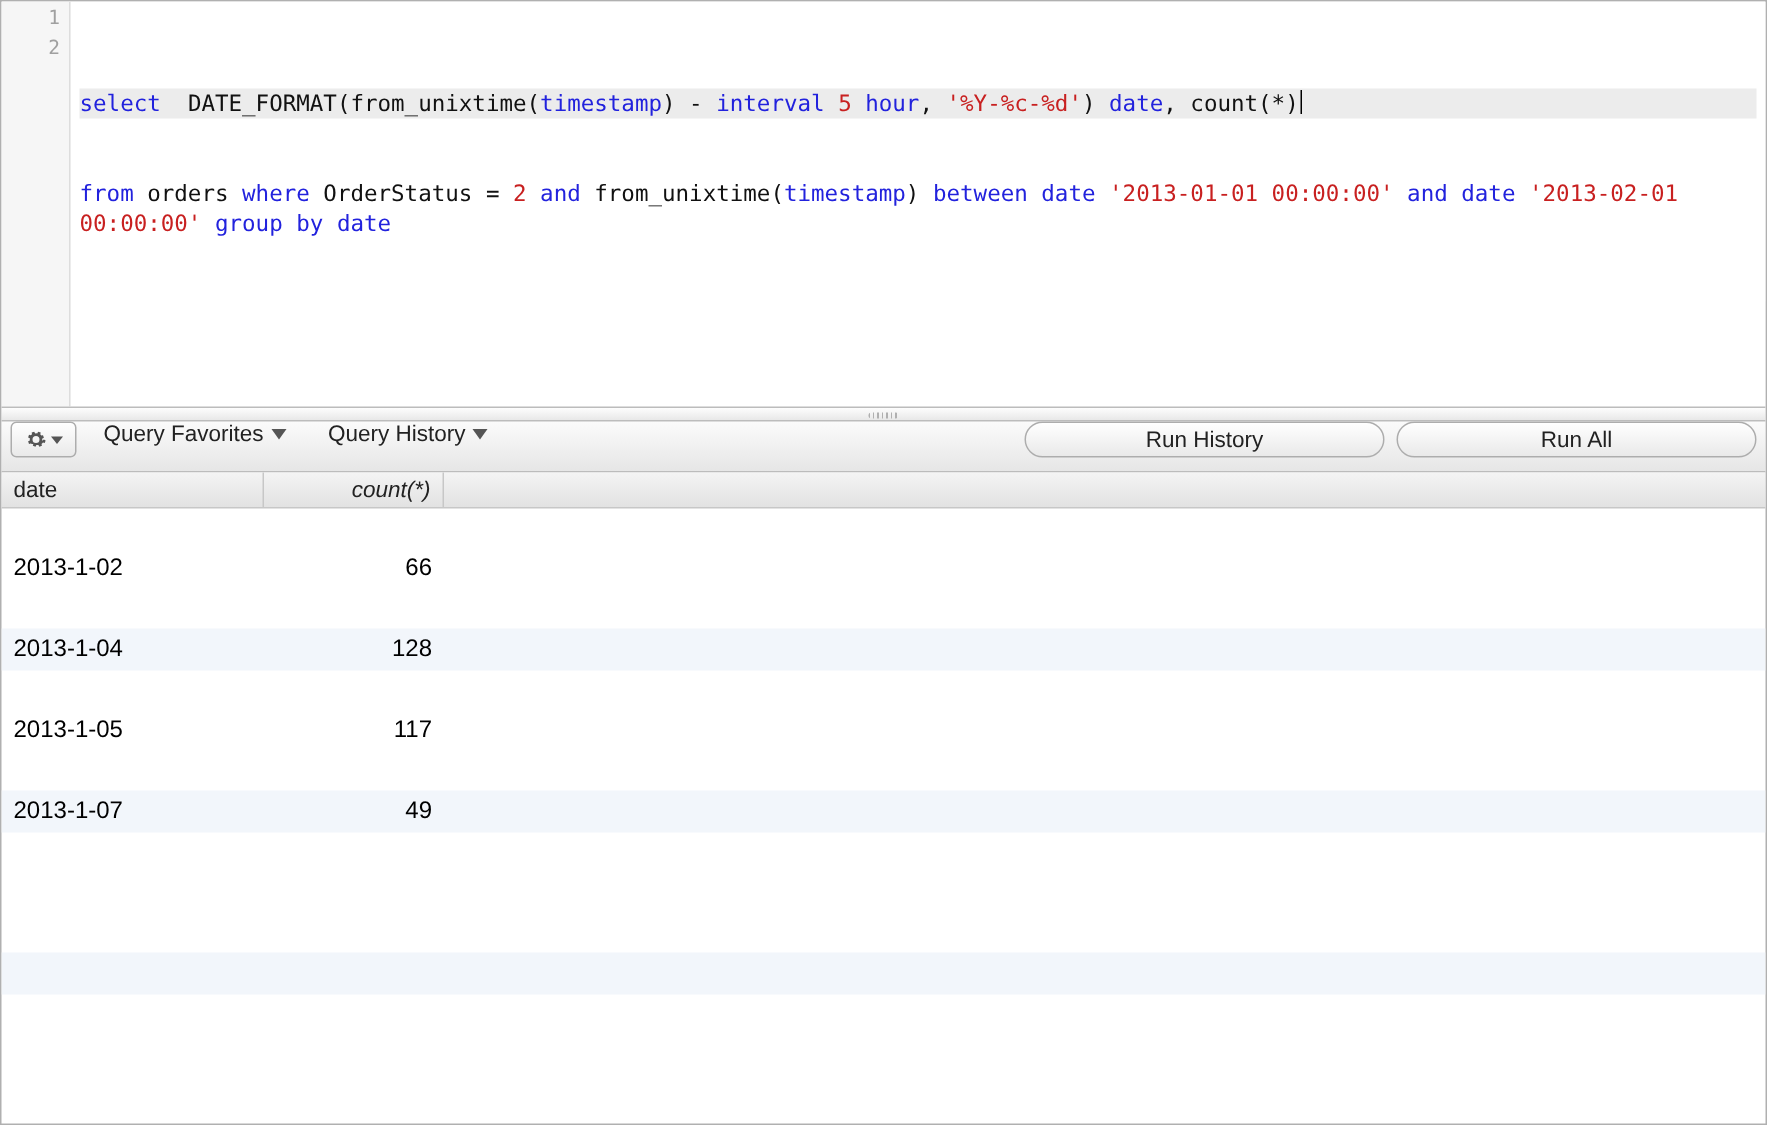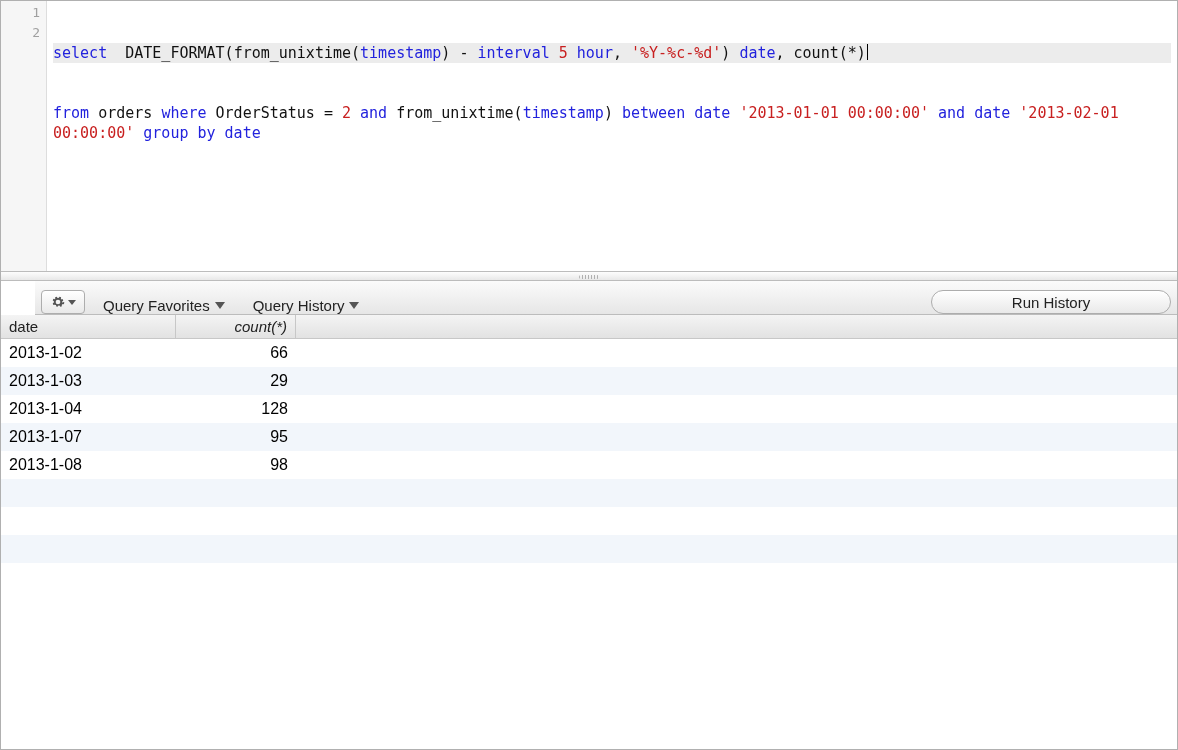--- a/index.html
+++ b/index.html
@@ -40,21 +40,21 @@
     margin-left: 46px;
     padding: 2px 6px;
     font-family: Menlo, Consolas, monospace;
     font-size: 15px;
     line-height: 20px;
     white-space: pre-wrap;
     color: #111;
     background: #fff;
   }
   .code .line { display: block; }
-  .code .line.active { background: #ececec; }
+  .code .line.active { background: #ececec; margin-top: 16px; }
   .kw { color: #2222dd; }
   .str { color: #c82020; }
   .num { color: #c82020; }
   .fn { color: #111; }
   .cursor {
     display: inline-block;
     width: 1px;
     height: 16px;
     background: #000;
     vertical-align: -2px;
@@ -75,24 +75,23 @@
     width: 20px; height: 4px;
     transform: translateX(-50%);
     background: repeating-linear-gradient(90deg,#b0b0b0 0 1px,transparent 1px 3px);
     border-radius: 2px;
   }
   .toolbar {
     height: 34px;
     background: linear-gradient(#fbfbfb, #e6e6e6);
     border-bottom: 1px solid #bcbcbc;
     display: flex;
-    align-items: flex-end;
+    align-items: flex-start;
     padding: 0 6px;
     gap: 8px;
-    margin-left: 34px;
   }
   .gear-btn {
     width: 44px; height: 24px;
     border: 1px solid #adadad;
     border-radius: 4px;
     background: linear-gradient(#ffffff,#e9e9e9);
     display: flex; align-items: center; justify-content: center;
     gap: 3px;
     box-shadow: 0 1px 0 rgba(255,255,255,0.6) inset;
   }
@@ -136,21 +135,21 @@
   .col-head {
     height: 100%;
     display: flex; align-items: center;
     padding: 0 8px;
     border-right: 1px solid #c7c7c7;
     color: #222;
   }
   .col-date { width: 175px; }
   .col-count { width: 120px; text-align: center; justify-content: flex-end; font-style: italic; }
   .rows { font-size: 16px; }
-  .row { display: flex; height: 28px; align-items: center; }
+  .row { display: flex; height: 28px; align-items: center; margin-top: 26px; }
   .row:nth-child(even) { background: #f2f6fb; }
   .cell-date { width: 175px; padding: 0 8px; font-family: "Helvetica Neue", Arial, sans-serif; }
   .cell-count { width: 120px; padding: 0 8px; text-align: right; font-family: "Helvetica Neue", Arial, sans-serif;}
 </style>
 </head>
 <body>
 
 <div class="editor-wrap">
   <div class="gutter">
     <div class="ln">1</div>
@@ -176,44 +175,43 @@
     <div class="tri"></div>
   </div>
   <div class="qlbl">
     <span>Query History</span>
     <div class="tri"></div>
   </div>
   <div class="spacer"></div>
   <div class="run-btn">
     <span>Run History</span>
   </div>
+  <div class="run-btn">
+    <span>Run All</span>
+  </div>
 </div>
 
 <div class="result-head">
   <div class="col-head col-date">date</div>
   <div class="col-head col-count">count(*)</div>
 </div>
 
 <div class="rows" id="rows">
     <div class="row">
       <div class="cell-date">2013-1-02</div>
       <div class="cell-count">66</div>
     </div>
     <div class="row">
-      <div class="cell-date">2013-1-03</div>
-      <div class="cell-count">29</div>
-    </div>
-    <div class="row">
       <div class="cell-date">2013-1-04</div>
       <div class="cell-count">128</div>
     </div>
     <div class="row">
+      <div class="cell-date">2013-1-05</div>
+      <div class="cell-count">117</div>
+    </div>
+    <div class="row">
       <div class="cell-date">2013-1-07</div>
-      <div class="cell-count">95</div>
-    </div>
-    <div class="row">
-      <div class="cell-date">2013-1-08</div>
-      <div class="cell-count">98</div>
+      <div class="cell-count">49</div>
     </div>
     <div class="row"></div>
     <div class="row"></div>
     <div class="row"></div>
   </div>
 
 </body></html>

